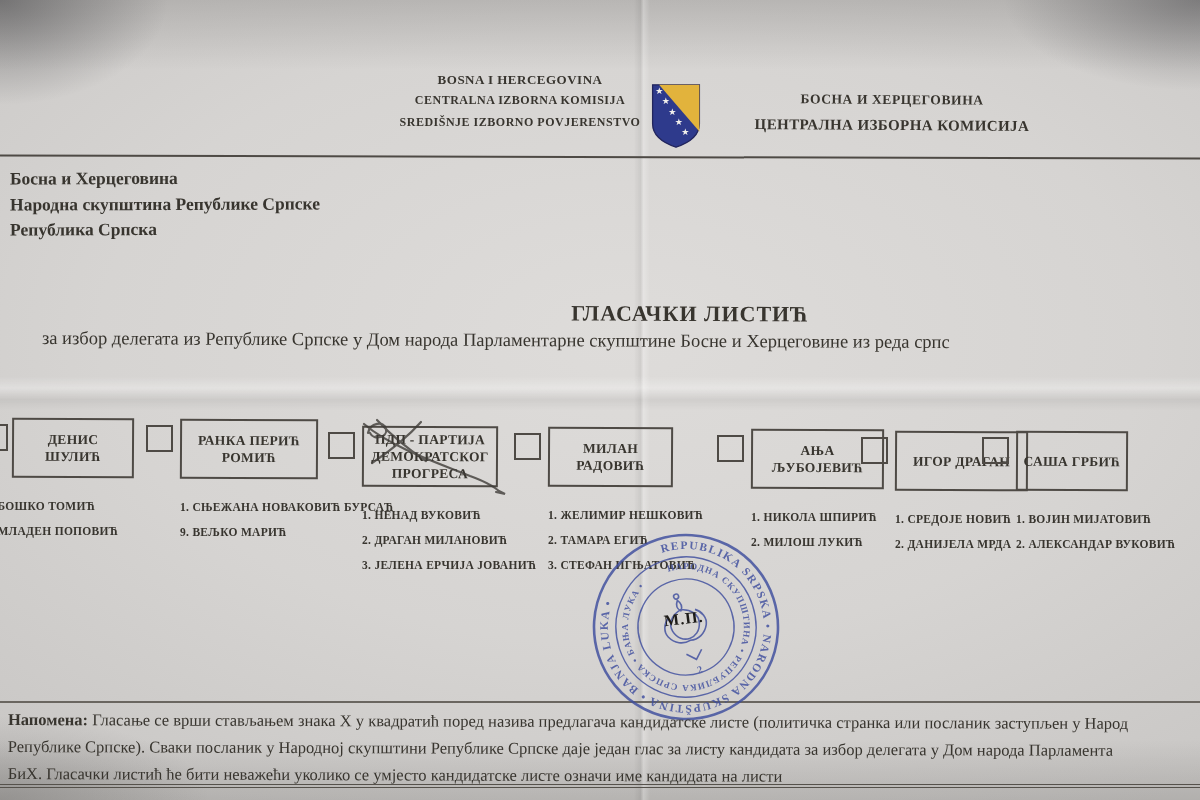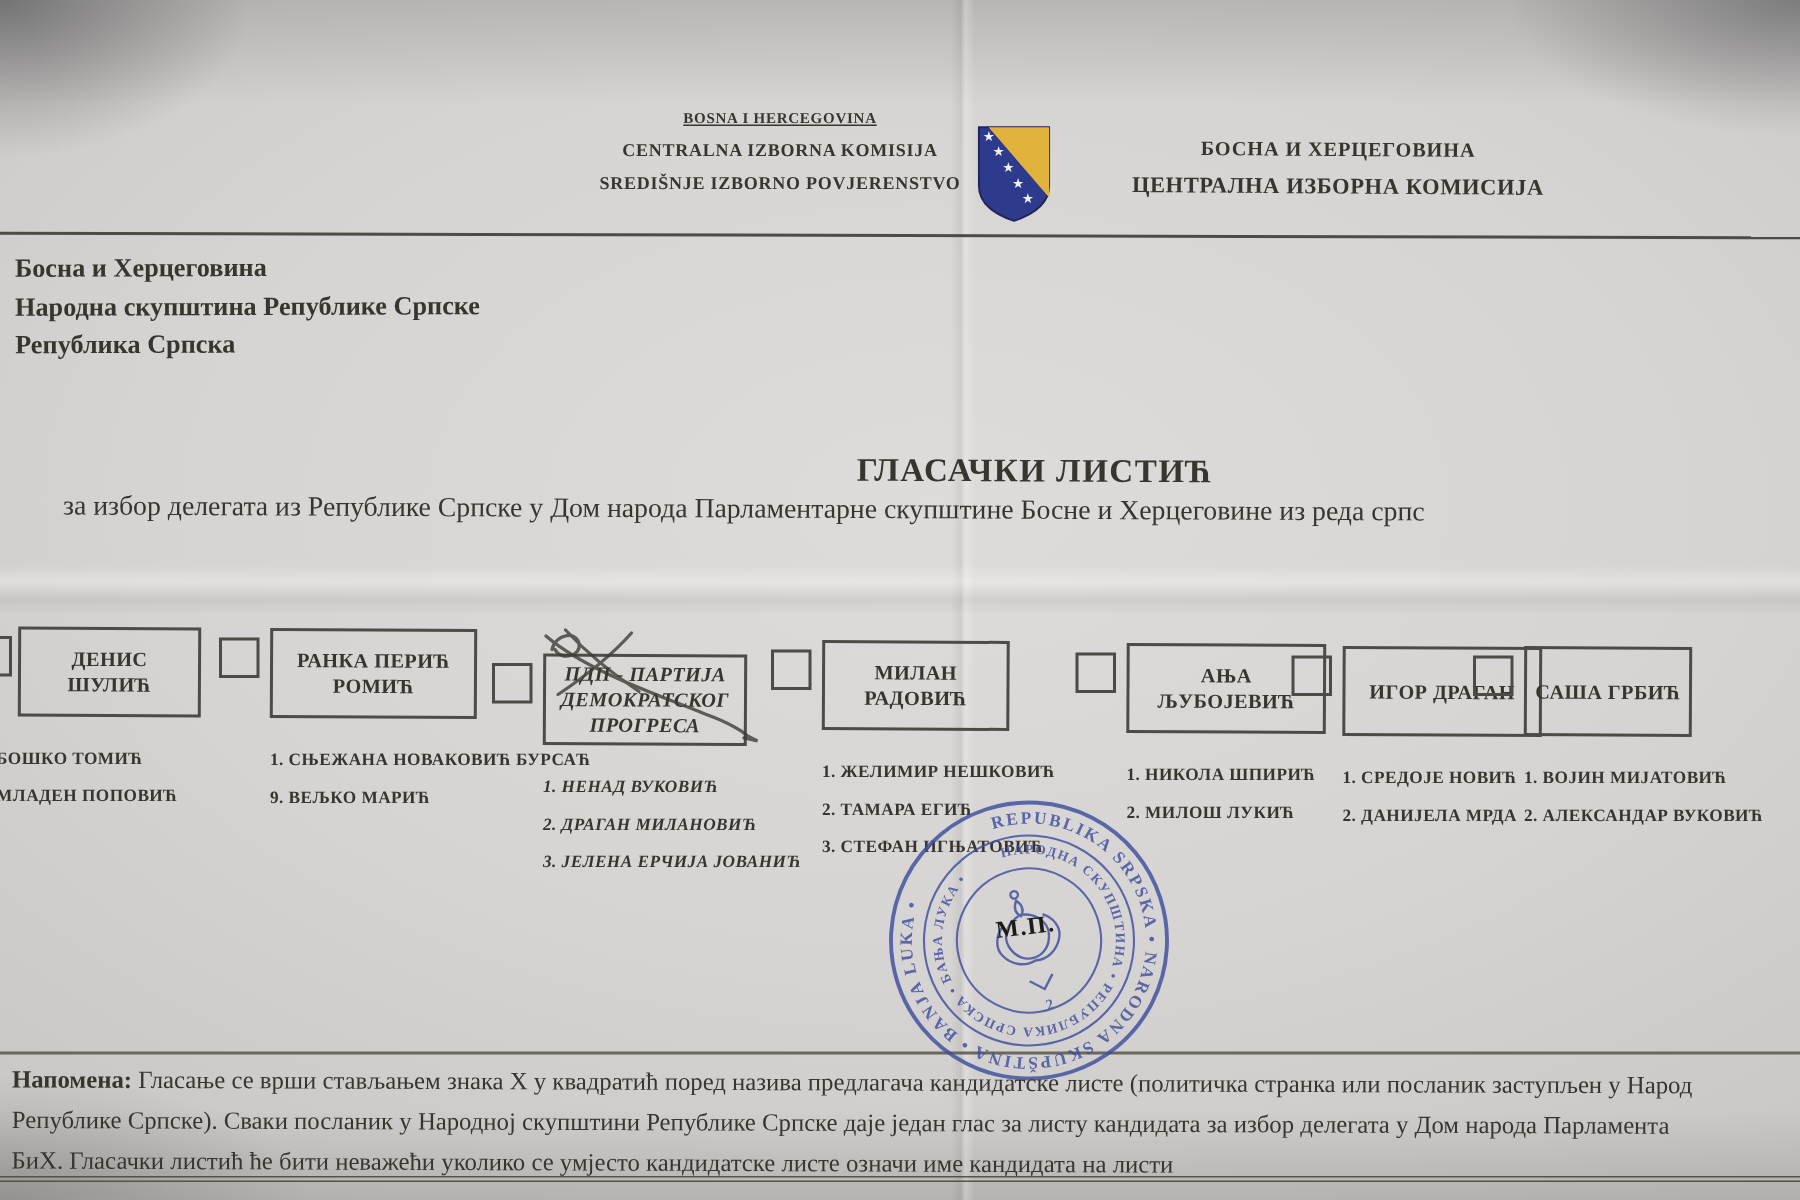--- a/index.html
+++ b/index.html
@@ -15,42 +15,42 @@
     position:relative; color:#38352f;
   }
   #paper{position:absolute;inset:0;filter:blur(.3px);}
   .crease-v{position:absolute;top:0;bottom:0;left:634px;width:16px;pointer-events:none;
     background:linear-gradient(to right, rgba(0,0,0,0), rgba(0,0,0,.06) 40%, rgba(255,255,255,.25) 60%, rgba(0,0,0,0));}
   .fold-h{position:absolute;left:0;right:0;top:376px;height:34px;pointer-events:none;
     background:linear-gradient(to bottom, rgba(255,255,255,0), rgba(255,255,255,.30) 35%, rgba(0,0,0,.05) 70%, rgba(0,0,0,0));}
 
   
   .hdr-latin{position:absolute;left:340px;top:70px;width:360px;text-align:center;font-weight:bold;letter-spacing:.5px;}
-  .hdr-latin .l1{font-size:10px;line-height:19px;text-decoration:underline;}
+  .hdr-latin .l1{font-size:13px;line-height:19px;}
   .hdr-latin .l2,.hdr-latin .l3{font-size:12px;line-height:22px;}
   .coat{position:absolute;left:650px;top:82px;}
   .hdr-cyr{position:absolute;left:742px;top:88px;width:300px;text-align:center;font-weight:bold;transform:rotate(.4deg);}
   .hdr-cyr .l1{font-size:13.5px;line-height:24px;letter-spacing:.6px;}
   .hdr-cyr .l2{font-size:15px;line-height:26px;letter-spacing:.4px;}
   .rule-top{position:absolute;left:0;top:156px;width:1200px;height:2px;background:#4e4a45;transform:rotate(.15deg);}
 
   
   .issuer{position:absolute;left:10px;top:166px;font-weight:bold;font-size:17.5px;line-height:25.5px;transform:rotate(-.2deg);}
 
   
   .title{position:absolute;left:180px;top:301px;width:1020px;text-align:center;font-weight:bold;
     font-size:22px;letter-spacing:1px;transform:rotate(.25deg);}
   .subtitle{position:absolute;left:42px;top:330px;font-size:18.5px;white-space:nowrap;transform:rotate(.25deg);}
 
   
   .row{position:absolute;left:0;top:418px;width:1200px;}
   .list-col{position:absolute;}
   .c1{left:12px;top:0;width:122px;}
   .c2{left:180px;top:1px;width:138px;}
-  .c3{left:362px;top:18px;width:136px;font-style:italic;}
+  .c3{left:362px;top:8px;width:136px;}
   .c4{left:548px;top:9px;width:125px;}
   .c5{left:751px;top:11px;width:133px;}
   .c6{left:895px;top:13px;width:133px;}
   .c7{left:1016px;top:13px;width:112px;}
   .checkbox{position:absolute;left:-34px;top:6px;width:23px;height:23px;border:2px solid #4e4a45;background:transparent;}
   .c1 .checkbox{left:-31px;}
   .namebox{border:2px solid #4e4a45;min-height:60px;display:flex;align-items:center;justify-content:center;
     text-align:center;font-weight:bold;font-size:13.5px;line-height:17px;padding:3px 5px;box-sizing:border-box;
     letter-spacing:.3px;transform:rotate(.3deg);}
   .cands{list-style:none;margin:16px 0 0 0;padding:0;font-weight:bold;font-size:11.5px;line-height:25px;

